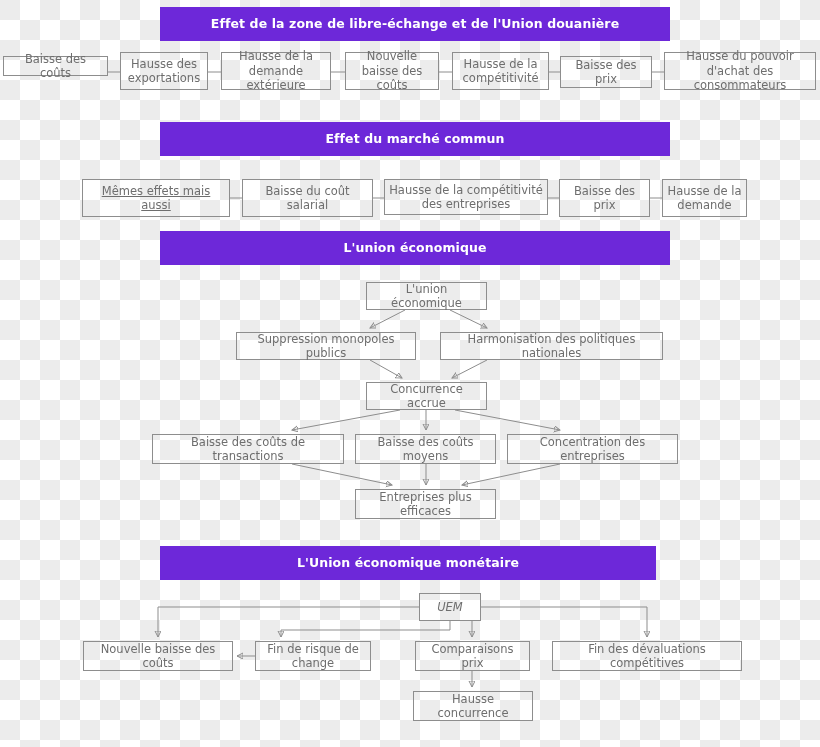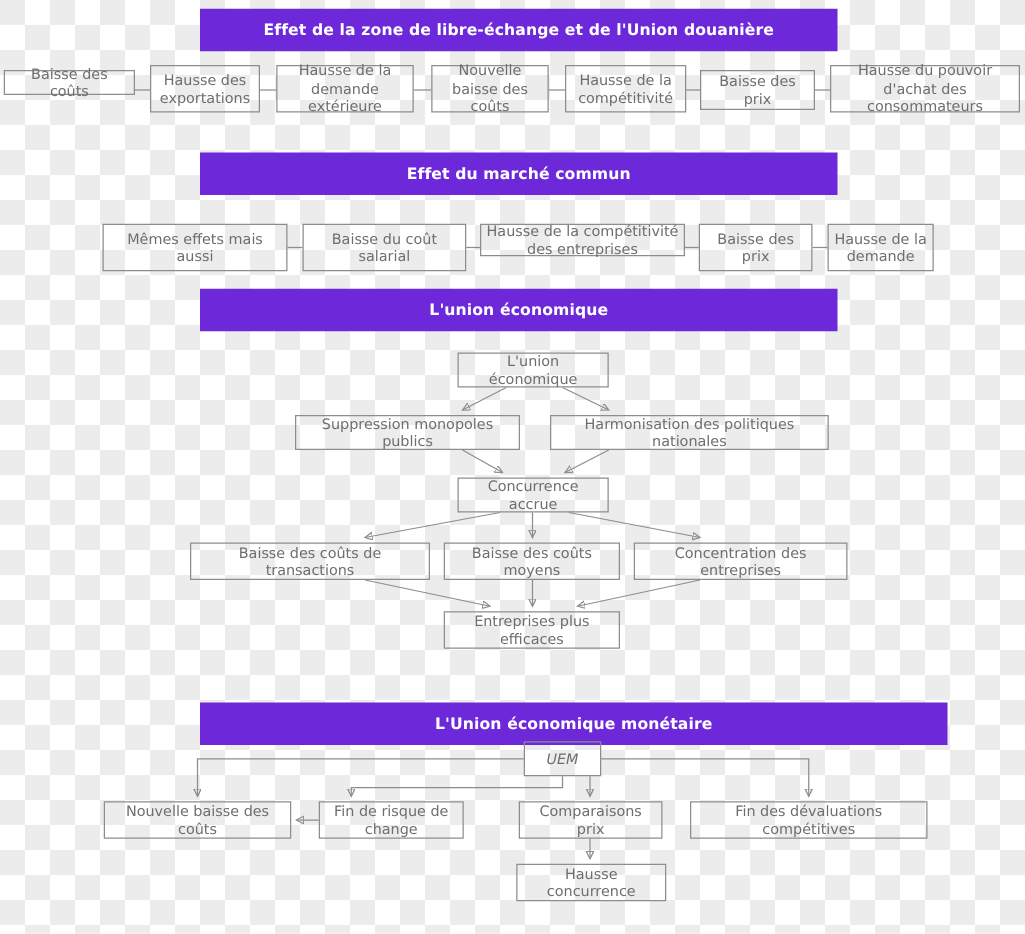--- a/index.html
+++ b/index.html
@@ -67,38 +67,38 @@
   <div class="node" style="left:3px;top:56px;width:105px;height:20px;">Baisse des coûts</div>
   <div class="node" style="left:120px;top:52px;width:88px;height:38px;">Hausse des exportations</div>
   <div class="node" style="left:221px;top:52px;width:110px;height:38px;">Hausse de la demande extérieure</div>
   <div class="node" style="left:345px;top:52px;width:94px;height:38px;">Nouvelle baisse des coûts</div>
   <div class="node" style="left:452px;top:52px;width:97px;height:38px;">Hausse de la compétitivité</div>
   <div class="node" style="left:560px;top:56px;width:92px;height:32px;">Baisse des prix</div>
   <div class="node" style="left:664px;top:52px;width:152px;height:38px;">Hausse du pouvoir d'achat des consommateurs</div>
 
   <div class="banner" style="left:160px;top:122px;width:510px;height:34px;">Effet du marché commun</div>
 
-  <div class="node" style="left:82px;top:179px;width:148px;height:38px;">Mêmes effets mais aussi</div>
+  <div class="node" style="left:82px;top:179px;width:148px;height:38px;text-decoration:underline;">Mêmes effets mais aussi</div>
   <div class="node" style="left:242px;top:179px;width:131px;height:38px;">Baisse du coût salarial</div>
-  <div class="node" style="left:384px;top:179px;width:164px;height:26px;">Hausse de la compétitivité des entreprises</div>
+  <div class="node" style="left:384px;top:179px;width:164px;height:36px;">Hausse de la compétitivité des entreprises</div>
   <div class="node" style="left:559px;top:179px;width:91px;height:38px;">Baisse des prix</div>
   <div class="node" style="left:662px;top:179px;width:85px;height:38px;">Hausse de la demande</div>
 
   <div class="banner" style="left:160px;top:231px;width:510px;height:34px;">L'union économique</div>
 
   <div class="node" style="left:366px;top:282px;width:121px;height:28px;">L'union économique</div>
   <div class="node" style="left:236px;top:332px;width:180px;height:28px;">Suppression monopoles publics</div>
   <div class="node" style="left:440px;top:332px;width:223px;height:28px;">Harmonisation des politiques nationales</div>
   <div class="node" style="left:366px;top:382px;width:121px;height:28px;">Concurrence accrue</div>
   <div class="node" style="left:152px;top:434px;width:192px;height:30px;">Baisse des coûts de transactions</div>
   <div class="node" style="left:355px;top:434px;width:141px;height:30px;">Baisse des coûts moyens</div>
   <div class="node" style="left:507px;top:434px;width:171px;height:30px;">Concentration des entreprises</div>
   <div class="node" style="left:355px;top:489px;width:141px;height:30px;">Entreprises plus efficaces</div>
 
-  <div class="banner" style="left:160px;top:562px;width:598px;height:34px;">L'Union économique monétaire</div>
+  <div class="banner" style="left:160px;top:546px;width:496px;height:34px;">L'Union économique monétaire</div>
 
   <div class="node italic" style="left:419px;top:593px;width:62px;height:28px;">UEM</div>
   <div class="node" style="left:83px;top:641px;width:150px;height:30px;">Nouvelle baisse des coûts</div>
   <div class="node" style="left:255px;top:641px;width:116px;height:30px;">Fin de risque de change</div>
   <div class="node" style="left:415px;top:641px;width:115px;height:30px;">Comparaisons prix</div>
   <div class="node" style="left:413px;top:691px;width:120px;height:30px;">Hausse concurrence</div>
   <div class="node" style="left:552px;top:641px;width:190px;height:30px;">Fin des dévaluations compétitives</div>
 
   <svg class="edges" viewBox="0 0 820 747">
     <defs>

